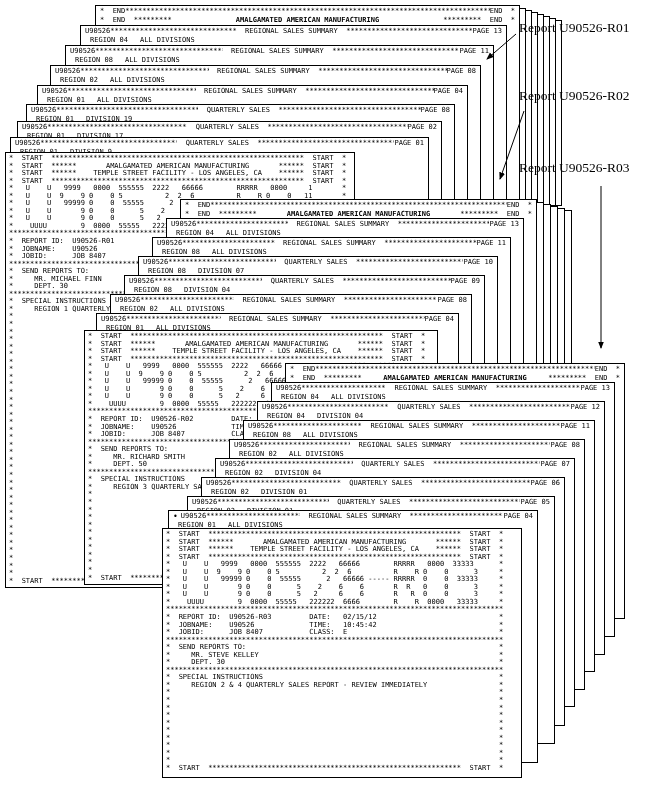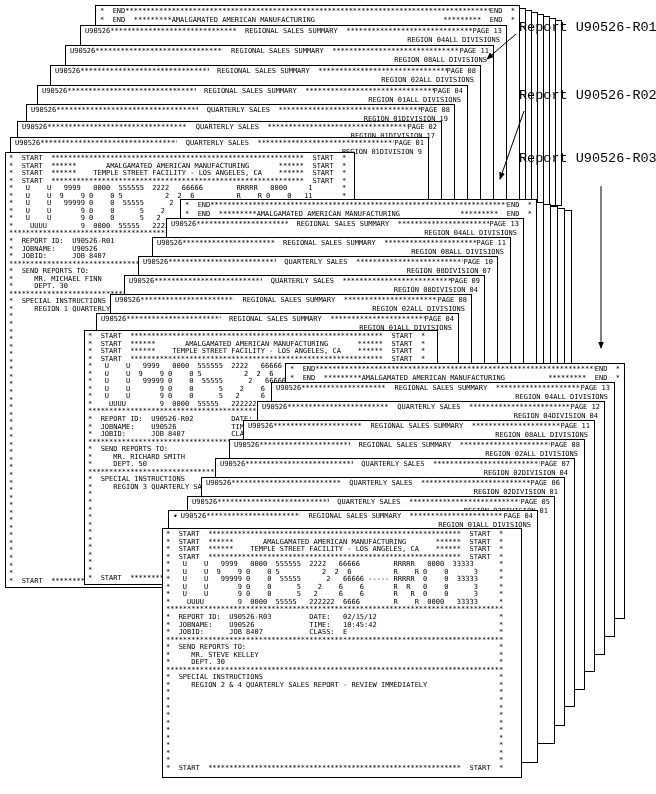--- a/index.html
+++ b/index.html
@@ -10,30 +10,30 @@
   #canvas{position:absolute;left:0;top:0;width:656px;height:794px;overflow:hidden;}
   .page{
     position:absolute;background:#fff;border:1px solid #000;
     box-sizing:border-box;overflow:hidden;
   }
   .hl{
     display:flex;align-items:center;font-size:7px;line-height:9px;height:9px;
     white-space:pre;padding:0 4px;
   }
   .hl .fill{flex:1 1 auto;overflow:hidden;}
-  .hl .ctr{flex:1 1 auto;text-align:left;overflow:hidden;}
-  .hl2{justify-content:flex-end;padding-left:9px;padding-right:6px;}
+  .hl .ctr{flex:1 1 auto;text-align:center;overflow:hidden;font-weight:bold;}
+  .hl2{justify-content:flex-start;padding-left:9px;padding-right:6px;gap:12px;}
   .page .hl:first-child{margin-top:1px;}
   .bullet{font-size:8px;margin-right:3px;line-height:9px;}
   pre.banner{
     margin:0;padding:2px 3px;font-family:"DejaVu Sans Mono",monospace;
     font-size:7px;line-height:7.55px;letter-spacing:0;
   }
   .flabel{
-    position:absolute;font-family:Liberation Mono, monospace;
+    position:absolute;font-family:Liberation Serif, serif;
     font-size:13.5px;white-space:nowrap;
   }
   #arrows{position:absolute;left:0;top:0;pointer-events:none;}
 </style>
 </head>
 <body>
 
 <div id="canvas">
     <div>
       <div class="page" style="left: 480px; top: 20px; width: 82px; height: 186px;"></div>
@@ -285,13 +285,13 @@
       <path d="M0,0 L7.5,3 L0,6 z" fill="#000"></path>
     </marker>
   </defs>
   <line x1="516" y1="34" x2="487" y2="59" stroke="#000" stroke-width="1" marker-end="url(#ah)"></line>
   <line x1="524" y1="111" x2="500" y2="179" stroke="#000" stroke-width="1" marker-end="url(#ah)"></line>
   <line x1="601" y1="186" x2="601" y2="348" stroke="#000" stroke-width="1" marker-end="url(#ah)"></line>
 </svg>
 
 <div class="flabel" style="left:519px;top:20px;">Report U90526-R01</div>
 <div class="flabel" style="left:519px;top:88px;">Report U90526-R02</div>
-<div class="flabel" style="left:519px;top:151px;">Report U90526-R03</div>
+<div class="flabel" style="left:519px;top:160px;">Report U90526-R03</div>
 
 </body></html>

